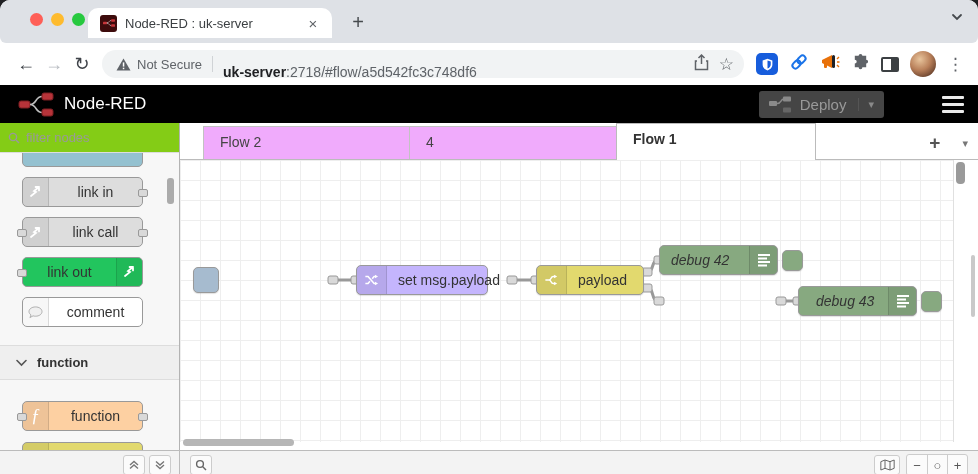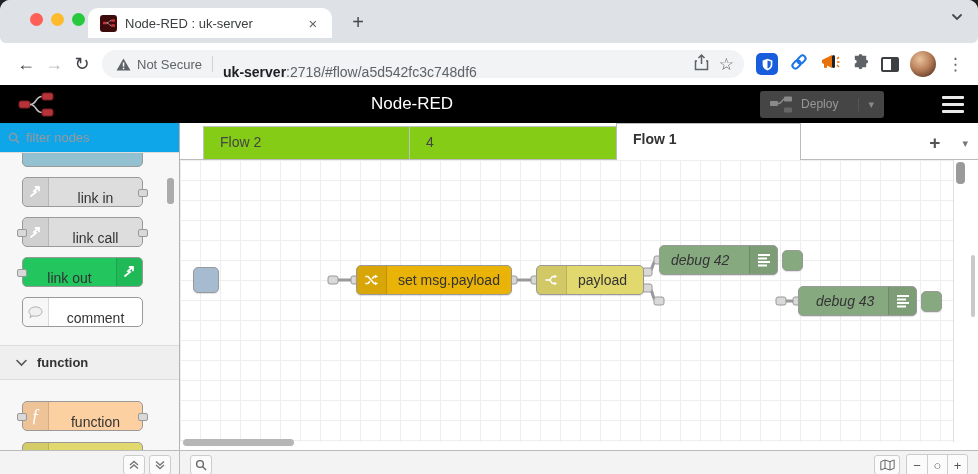--- a/index.html
+++ b/index.html
@@ -31,48 +31,48 @@
   .star { font-size:17px; color:#5f6368; }
   .extrow { display:flex; align-items:center; gap:11px; margin-left:12px; }
   .bw { width:22px; height:22px; border-radius:5px; background:#175ddc; display:flex; align-items:center; justify-content:center; }
   .sidebar-ic { width:18px; height:15px; border:2px solid #3c4043; border-radius:2px; position:relative; }
   .sidebar-ic::after { content:""; position:absolute; right:0; top:0; bottom:0; width:6px; background:#3c4043; }
   .avatar { width:26px; height:26px; border-radius:50%; background:radial-gradient(circle at 38% 32%, #e8c49c 0%, #b9805a 45%, #6e4630 78%, #402a1c 100%); }
   .dots { font-size:17px; color:#5f6368; letter-spacing:0; }
 
   
   .nr-header { height:38px; background:#000; display:flex; align-items:center; padding:0 14px 0 18px; }
-  .nr-title { color:#fff; font-size:17px; margin-left:8px; flex:1;text-align:center; }
+  .nr-title { color:#fff; font-size:17px; margin-left:8px; flex:1; }
   .deploy-btn { height:27px; background:#454545; border-radius:3px; display:flex; align-items:center; padding:0 10px; margin-right:58px; }
-  .deploy-label { color:#999; font-size:12px; margin:0 20px 0 9px; }
+  .deploy-label { color:#999; font-size:15px; margin:0 12px 0 9px; }
   .deploy-caret { color:#8a8a8a; font-size:11px; padding-left:9px; border-left:1px solid #555; }
   .hamburger { display:flex; flex-direction:column; gap:4px; }
   .hamburger span { width:22px; height:3px; background:#eaeaea; border-radius:1px; }
 
   
   .main { display:flex; height:327px; }
   .palette { width:180px; border-right:1px solid #b3b3b3; background:#f7f7f7; display:flex; flex-direction:column; }
-  .filter-row { height:30px; background:#0ea5e9; border-bottom:1px solid #ddd; display:flex; align-items:center; padding:0 8px; }
+  .filter-row { height:30px; background:#84cc16; border-bottom:1px solid #ddd; display:flex; align-items:center; padding:0 8px; }
   .filter-input { border:none; outline:none; background:transparent; font-size:13px; color:#333; margin-left:6px; width:140px; font-family:"Liberation Sans",sans-serif; }
   .filter-input::placeholder { color:#999; }
   .palette-scroll { position:relative; flex:1; overflow:hidden; background:#f7f7f7; }
-  .pnode { position:absolute; left:22px; width:121px; height:30px; border:1px solid #999; border-radius:5px; display:flex; align-items:flex-end; font-size:14px; color:#333; }
+  .pnode { position:absolute; left:22px; width:121px; height:30px; border:1px solid #999; border-radius:5px; display:flex; align-items:center; font-size:14px; color:#333; }
   .pnode .plabel { flex:1; text-align:center; }
   .picon { width:26px; height:28px; background:rgba(0,0,0,0.06); display:flex; align-items:center; justify-content:center; flex:0 0 auto; }
   .picon.left { border-right:1px solid rgba(0,0,0,0.12); border-radius:4px 0 0 4px; }
   .picon.right { border-left:1px solid rgba(0,0,0,0.12); border-radius:0 4px 4px 0; }
   .pport { position:absolute; width:10px; height:8px; background:#d9d9d9; border:1px solid #999; border-radius:2px; top:11px; }
   .pport.in { left:-6px; } .pport.out { right:-6px; }
   .pscroll-thumb { position:absolute; left:167px; top:25px; width:7px; height:26px; background:#ababab; border-radius:3px; }
   .pcategory { position:absolute; left:0; right:0; top:192px; height:35px; background:#efefef; border-top:1px solid #ddd; border-bottom:1px solid #ddd; display:flex; align-items:center; padding-left:16px; gap:10px; }
   .pcategory .cat-label { font-size:13px; font-weight:bold; color:#333; }
 
   .workspace { flex:1; display:flex; flex-direction:column; position:relative; }
   .tabbar { height:37px; background:#fff; border-bottom:1px solid #bbb; position:relative; }
-  .ftab { position:absolute; bottom:0; height:33px; width:230px; background:#84cc16; border:1px solid #c2c2c2; border-bottom:none; font-size:14px; color:#444; line-height:31px; padding-left:16px; }
+  .ftab { position:absolute; bottom:0; height:33px; width:230px; background:#f0abfc; border:1px solid #c2c2c2; border-bottom:none; font-size:14px; color:#444; line-height:31px; padding-left:16px; }
   .ftab.active { height:37px; background:#fff; border-color:#bbb; bottom:-1px; font-weight:bold; color:#333; z-index:3; }
   .tab-actions { position:absolute; right:10px; bottom:7px; display:flex; align-items:center; gap:22px; z-index:4; }
   .tab-plus { color:#555; font-size:19px; font-weight:bold; line-height:18px; }
   .tab-caret { color:#777; font-size:11px; }
 
   .canvas { position:relative; height:290px; overflow:hidden; background:#fff; }
   .grid { position:absolute; left:0; top:0; width:774px; height:282px;
     background-image:linear-gradient(#eee 1px, transparent 1px), linear-gradient(90deg, #eee 1px, transparent 1px);
     background-size:20px 20px; border-right:1px solid #e0e0e0; }
   .wires { position:absolute; left:0; top:0; }
@@ -289,21 +289,21 @@
         </div>
 
         <div class="pscroll-thumb"></div>
       </div>
     </div>
 
     <div class="workspace">
       <div class="tabbar">
         <div class="ftab" style="left:23px;"><span>Flow 2</span></div>
         <div class="ftab" style="left:229px;"><span>4</span></div>
-        <div class="ftab active" style="left:436px; width:185px;"><span>Flow 1</span></div>
+        <div class="ftab active" style="left:436px; width:200px;"><span>Flow 1</span></div>
         <div class="tab-actions">
           <span class="tab-plus">+</span>
           <span class="tab-caret">▾</span>
         </div>
       </div>
 
       <div class="canvas">
         <div class="grid"></div>
 
         <svg class="wires" width="797" height="290" viewBox="0 0 797 290">
@@ -321,21 +321,21 @@
             <rect x="462" y="124" width="10" height="8" rx="2"></rect>
             <rect x="474" y="96" width="10" height="8" rx="2"></rect>
             <rect x="474" y="137" width="10" height="8" rx="2"></rect>
             <rect x="596" y="137" width="10" height="8" rx="2"></rect>
             <rect x="613" y="137" width="10" height="8" rx="2"></rect>
           </g>
         </svg>
 
         <div class="inject-btn" style="left:13px; top:107px;"></div>
 
-        <div class="fnode" style="left:176px; top:105px; width:156px; background:#eab308;">
+        <div class="fnode" style="left:176px; top:105px; width:132px; background:#c4b5fd;">
           <span class="ficon left">
             <svg width="15" height="14" viewBox="0 0 16 16">
                 <path d="M1 4 H4 L11 12 H13 M1 12 H4 L6.2 9.4 M8.8 6.6 L11 4 H13" stroke="#fff" stroke-width="1.8" fill="none"></path>
                 <path d="M12 2 L15.5 4 L12 6 Z M12 10 L15.5 12 L12 14 Z" fill="#fff"></path>
               </svg>
           </span>
           <span class="flabel">set msg.payload</span>
         </div>
 
         <div class="fnode" style="left:356px; top:105px; width:108px; background:#e2d96e;">

